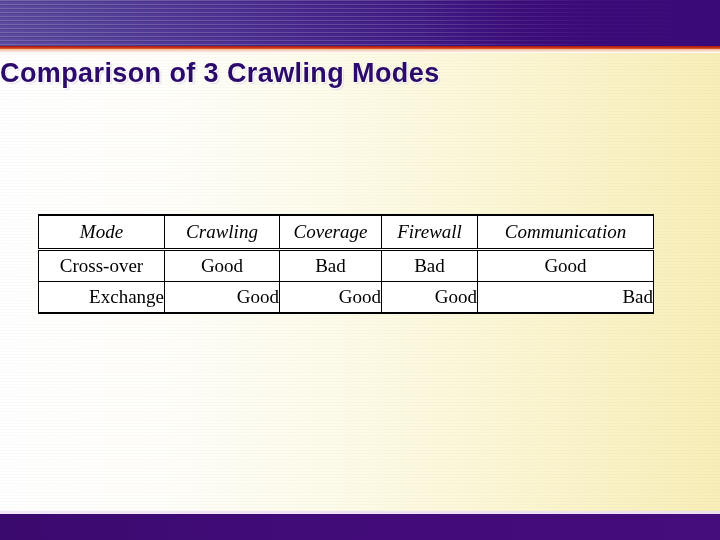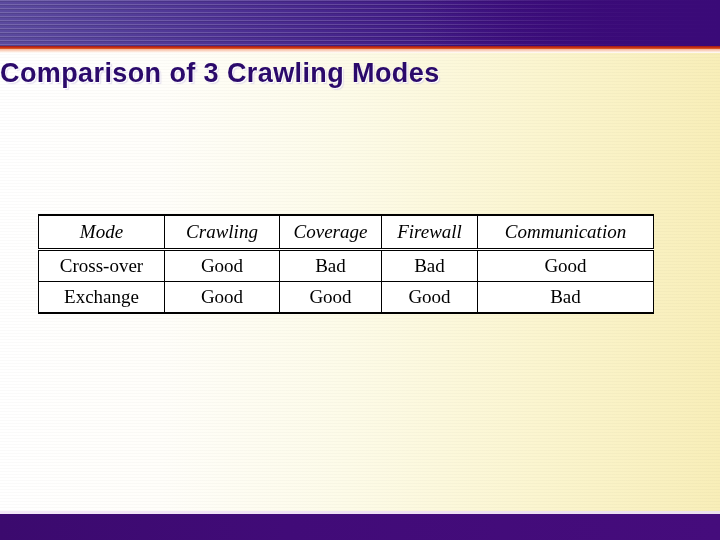--- a/index.html
+++ b/index.html
@@ -138,21 +138,21 @@
     font-size: 19px;
     height: 32px;
     border-bottom: 3px double #000000;
   }
   
   tr.head td { border-top: 2px solid #000000; }
 
   
   td.mode-cell { border-right: 3px double #000000; }
 
-  tr.last td { border-bottom: 2px solid #000000; }
+  tr.last td { border-bottom: 2px solid #000000; text-align: right; }
 
   td.first-col { border-left: 2px solid #000000; }
   td.last-col  { border-right: 2px solid #000000; }
 </style>
 </head>
 <body>
 
 <div class="slide">
 
   <div class="banner">

